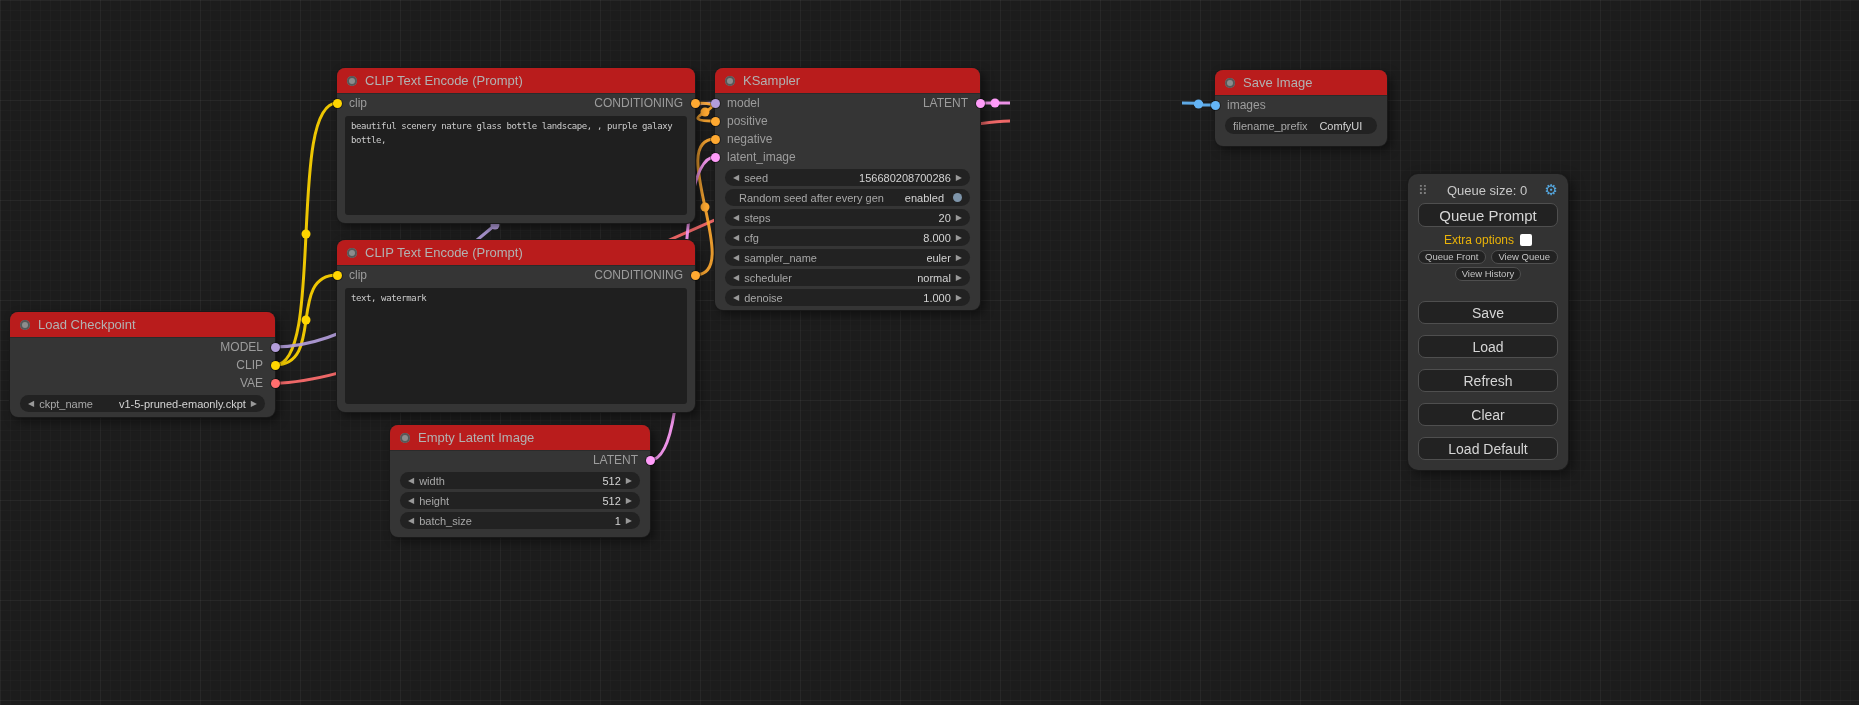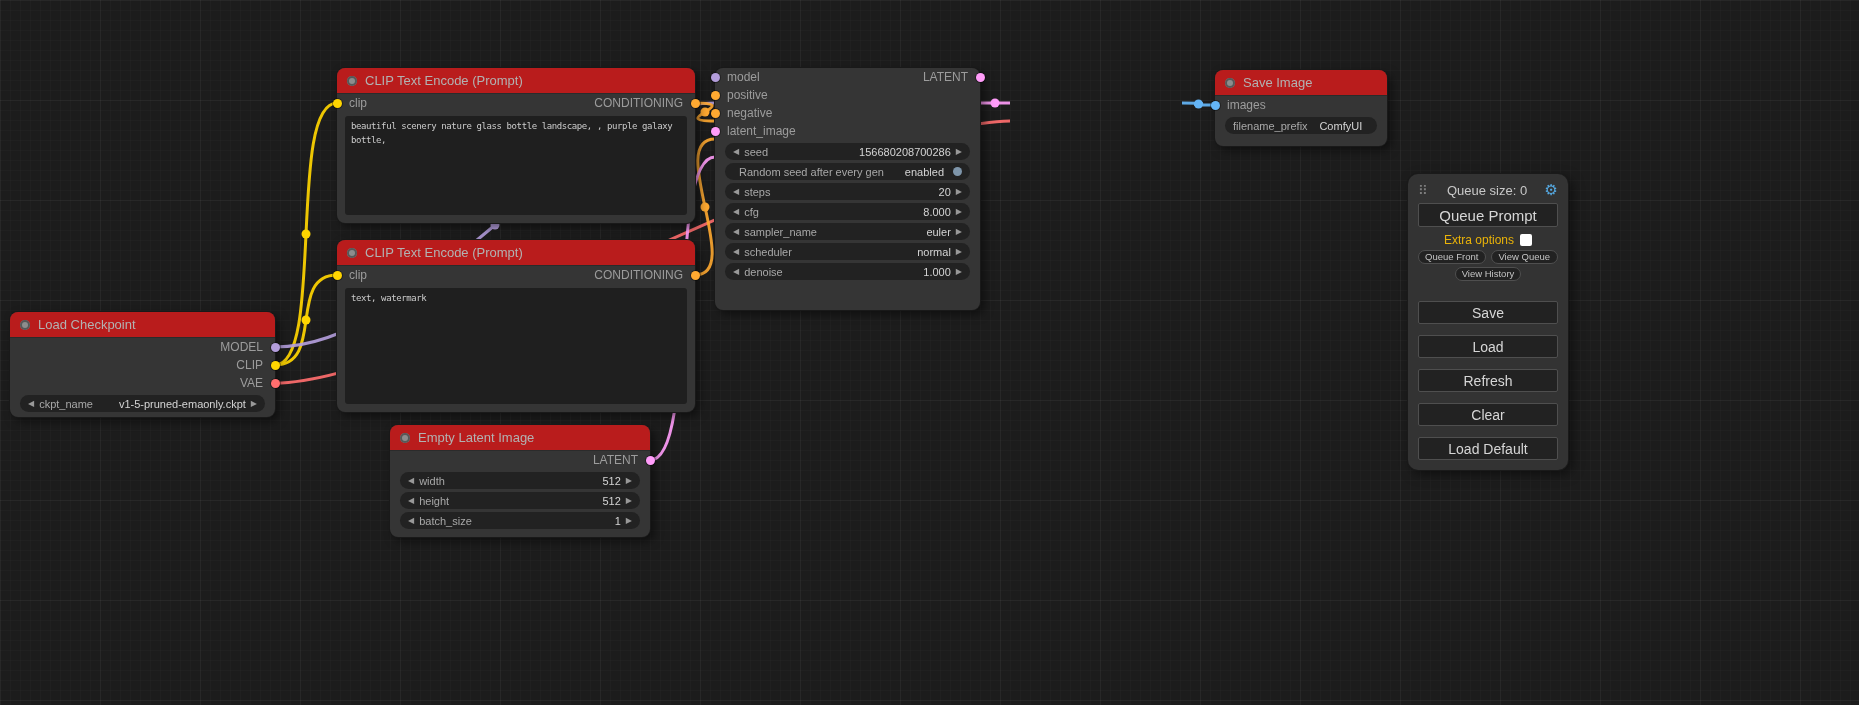--- a/index.html
+++ b/index.html
@@ -51,21 +51,21 @@
     line-height: 1.5; color: #cccccc; white-space: pre-wrap; overflow: hidden; }
 
   .menu { position: absolute; z-index: 3; left: 1408px; top: 174px; width: 160px;
     background: #333333; border-radius: 10px; padding: 5px 10px 10px;
     box-shadow: 0 0 0 1px #1a1a1a, 4px 4px 12px rgba(0,0,0,0.5); }
   .menu-header { display: flex; align-items: center; height: 22px; color: #c8c8c8; font-size: 13px; }
   .drag { color: #7e7e7e; font-size: 13px; margin-right: 2px; }
   .qsize { flex: 1; text-align: center; }
   .gear { color: #55a8e0; font-size: 15px; cursor: pointer; }
   .btn { display: block; width: 100%; background: #222222; color: #d6d6d6;
-    border: 1px solid #4f4f4f; border-radius: 2px; font-family: inherit; cursor: pointer; }
+    border: 1px solid #4f4f4f; border-radius: 7px; font-family: inherit; cursor: pointer; }
   .btn.big { height: 23px; font-size: 14px; margin-top: 11px; }
   .btn.qp { height: 24px; font-size: 15px; margin-top: 2px; }
   .extra-row { display: flex; align-items: center; justify-content: center; gap: 6px;
     color: #eab308; font-size: 12px; margin: 6px 0 3px; }
   .checkbox { width: 12px; height: 12px; background: #ffffff; border-radius: 2px; flex: none; }
   .small-row { display: flex; gap: 5px; margin-top: 3px; }
   .small-row.center { justify-content: center; }
   .btn.small { width: auto; flex: 1; height: 14px; font-size: 9.5px; border-radius: 8px;
     padding: 0 6px; color: #c4c4c4; line-height: 1; }
   .small-row.center .btn.small { flex: none; }
@@ -172,20 +172,24 @@
     </div>
     <div class="widget">
       <span class="warr">◀</span>
       <span class="wlabel">batch_size</span>
       <span class="wvalue">1</span>
       <span class="warr">▶</span>
     </div>
   </div>
 
   <div class="node" style="left:715px; top:68px; width:265px; height:242px;">
+    <div class="node-title">
+      <span class="tdot"></span>
+      <span>KSampler</span>
+    </div>
     <div class="prow">
       <span class="pdot pin c-model"></span>
       <span class="plabel">model</span>
       <span class="plabel outlab">LATENT</span>
       <span class="pdot pout c-latent"></span>
     </div>
     <div class="prow">
       <span class="pdot pin c-conditioning"></span>
       <span class="plabel">positive</span>
     </div>

